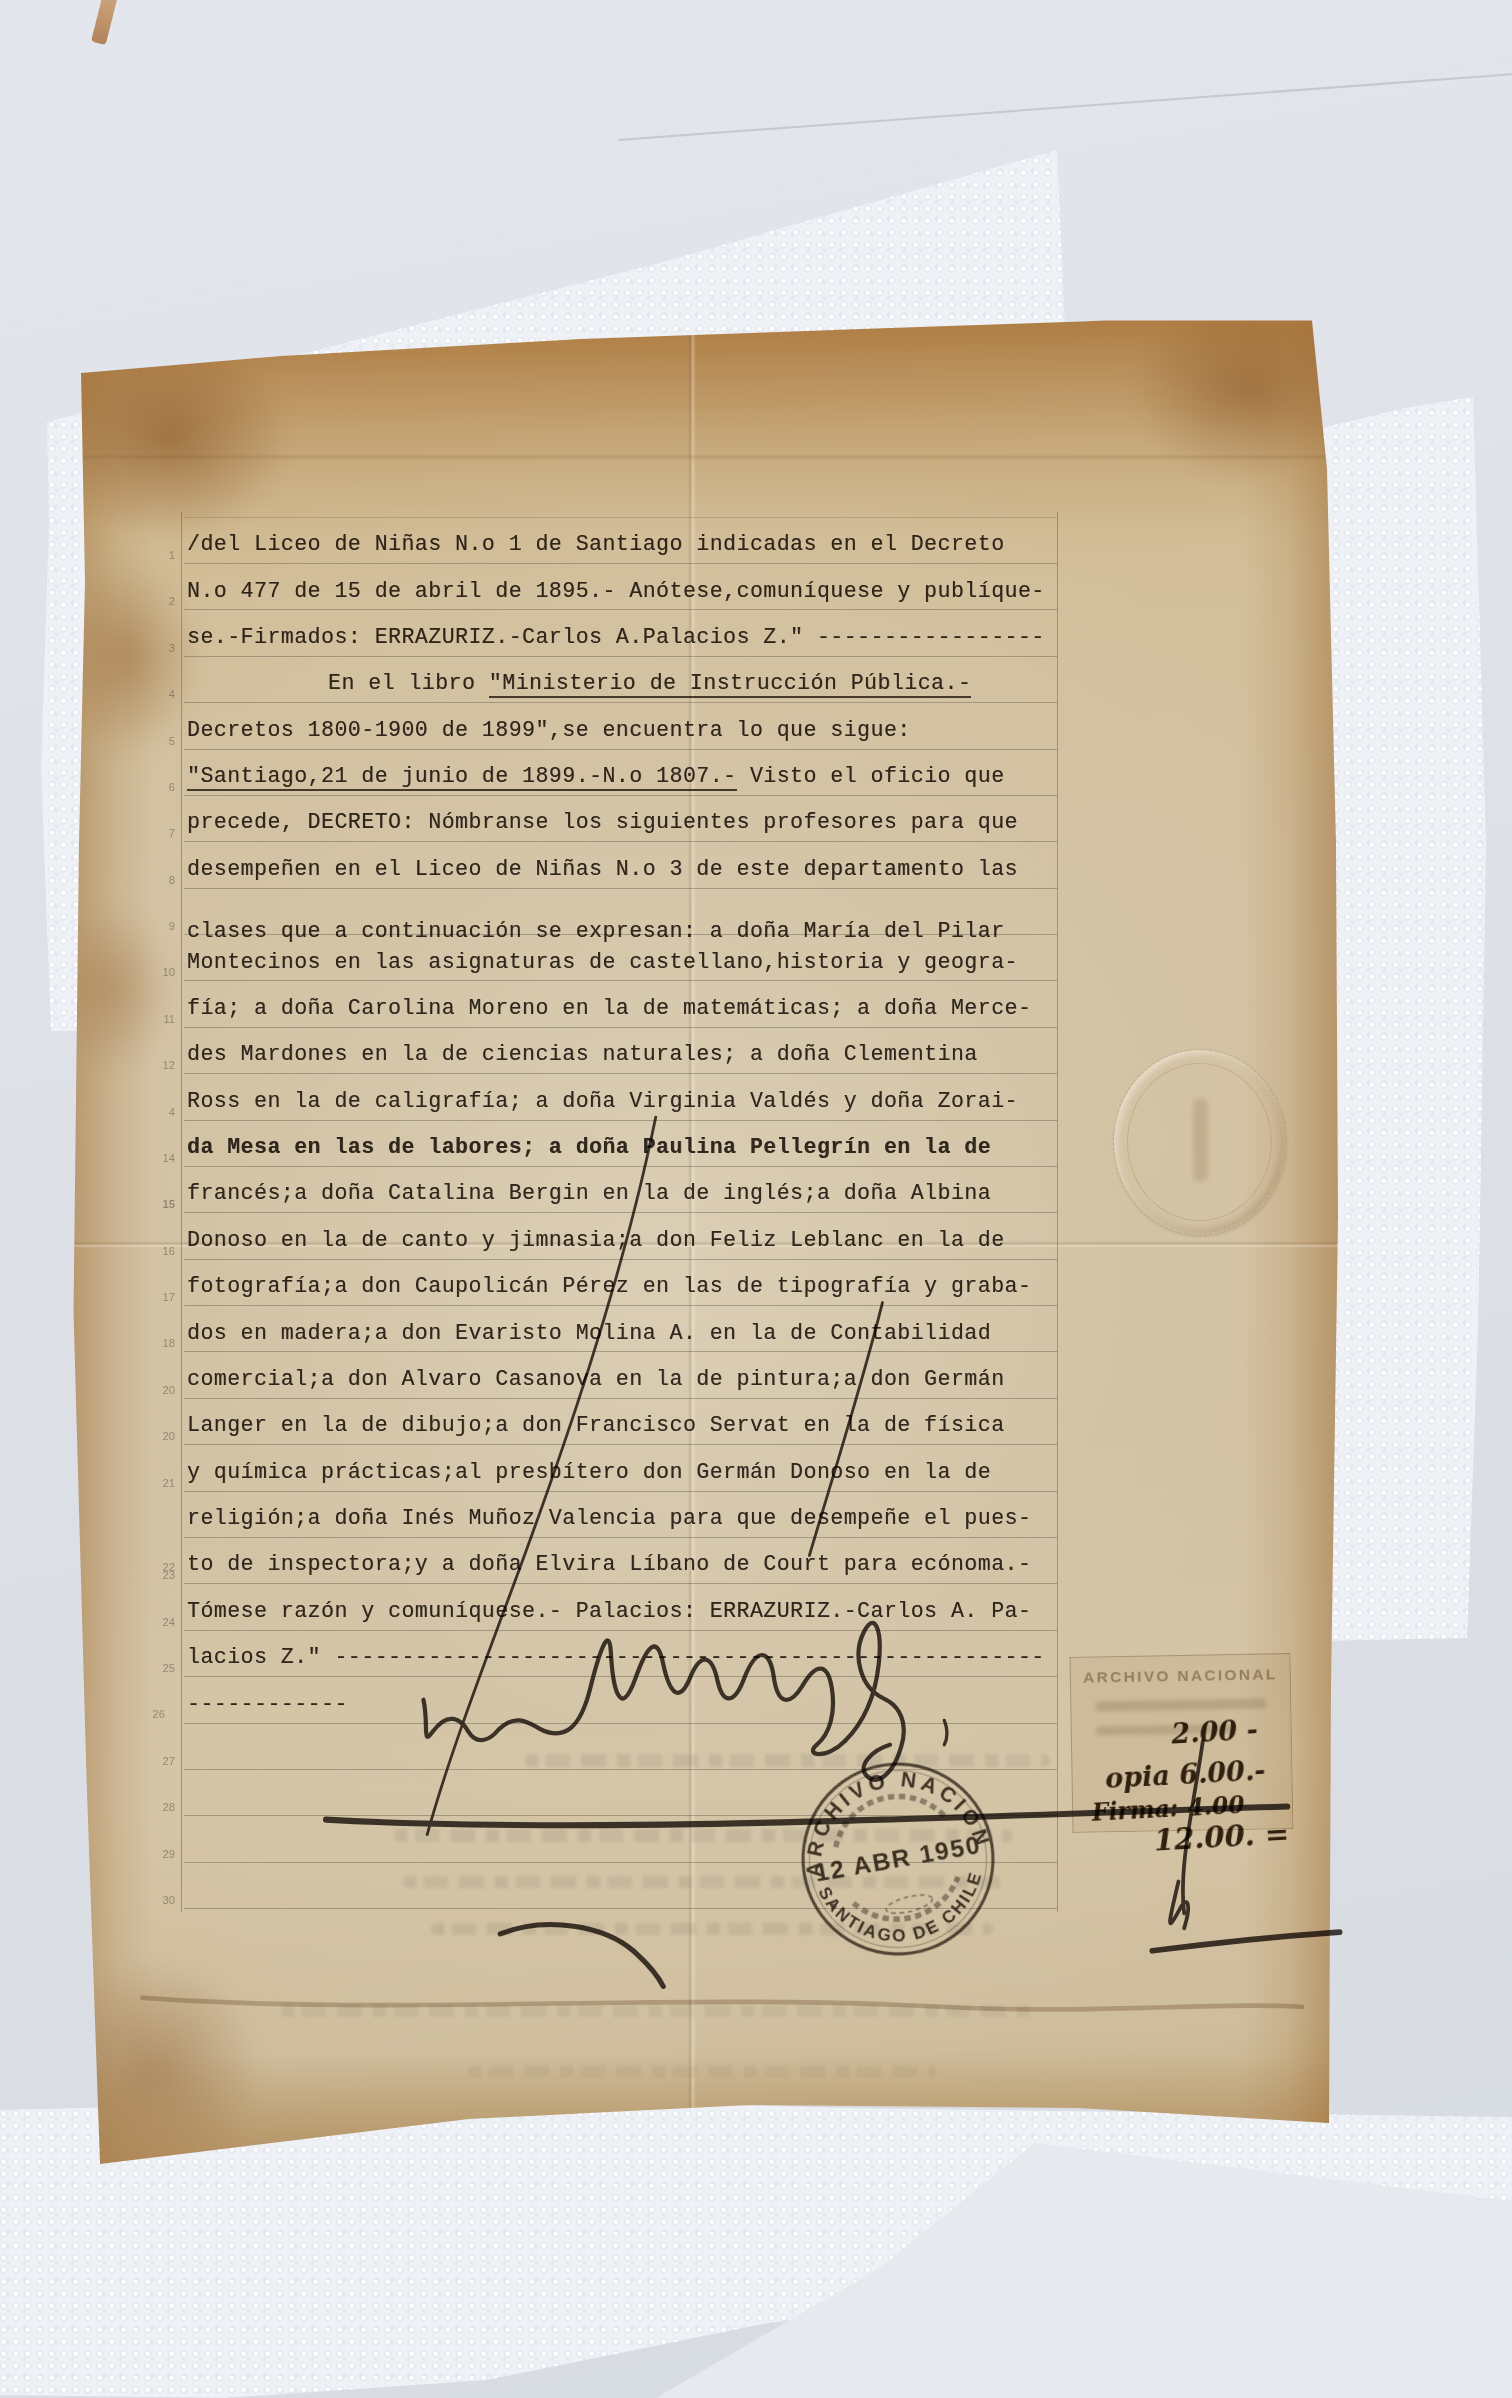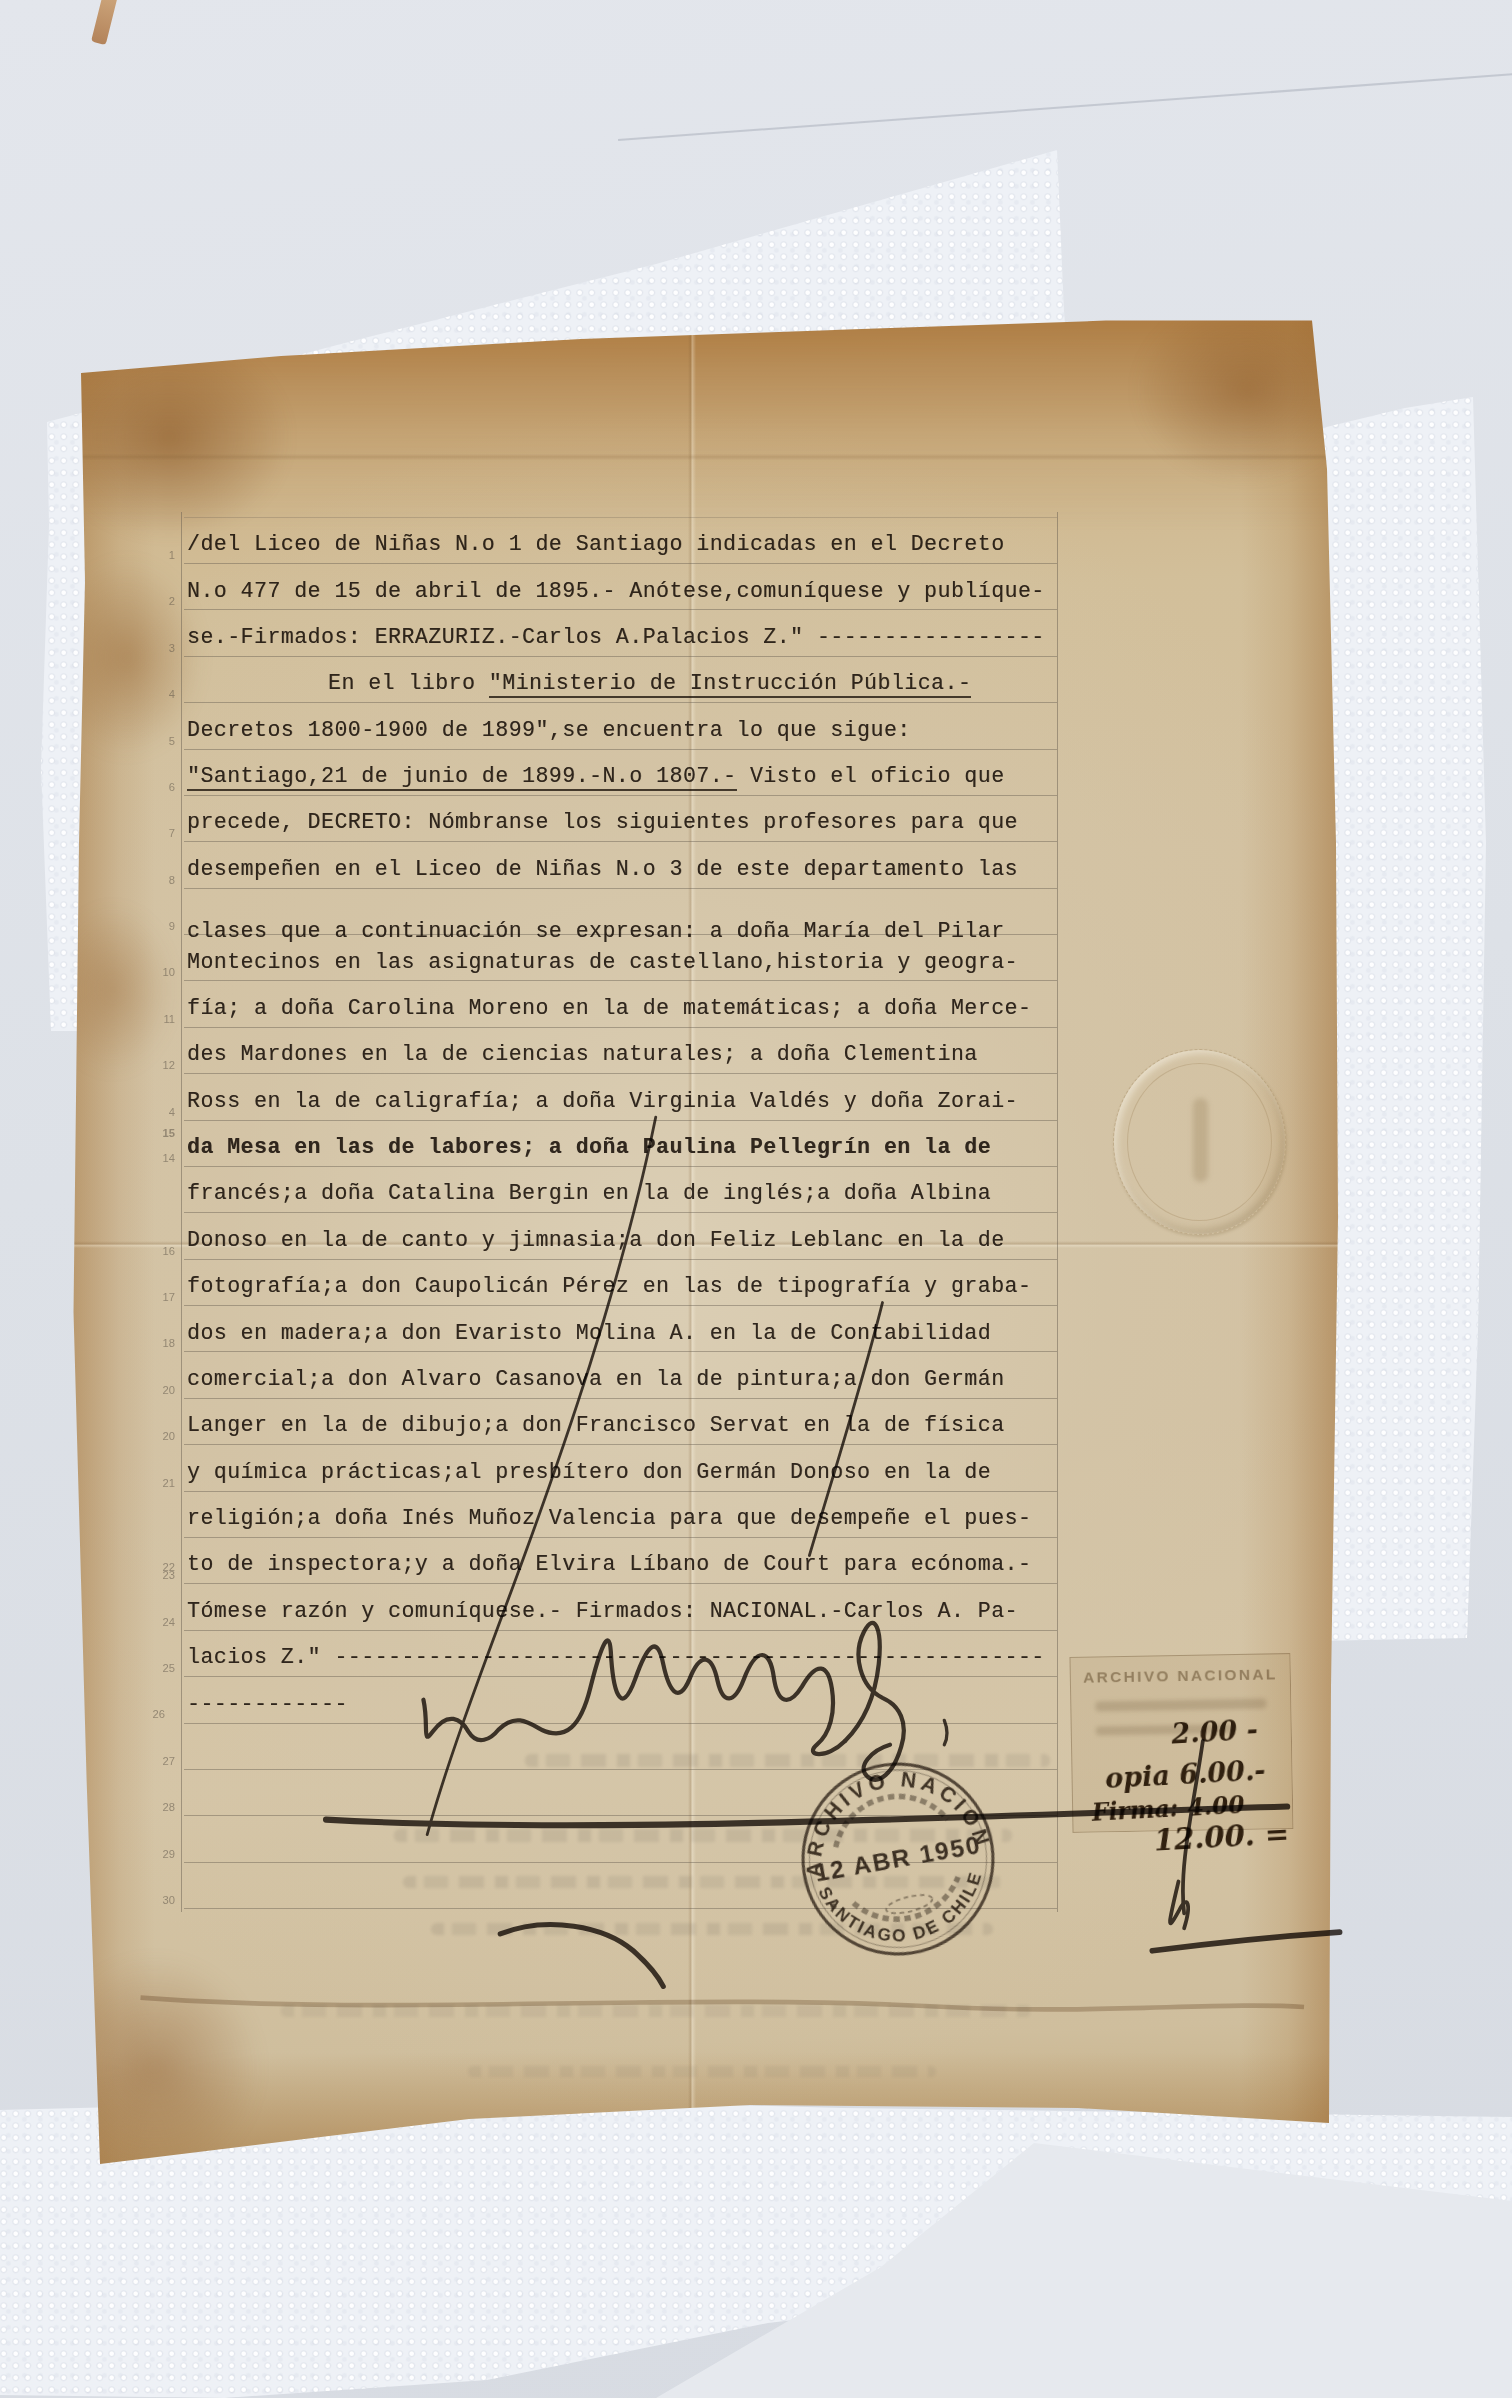--- a/index.html
+++ b/index.html
@@ -158,21 +158,21 @@
         <div class="lineno" style="left: 141px; top: 735px;">5</div>
         <div class="lineno" style="left: 141px; top: 781px;">6</div>
         <div class="lineno" style="left: 141px; top: 827px;">7</div>
         <div class="lineno" style="left: 141px; top: 874px;">8</div>
         <div class="lineno" style="left: 141px; top: 920px;">9</div>
         <div class="lineno" style="left: 141px; top: 966px;">10</div>
         <div class="lineno" style="left: 141px; top: 1013px;">11</div>
         <div class="lineno" style="left: 141px; top: 1059px;">12</div>
         <div class="lineno" style="left: 141px; top: 1106px;">4</div>
         <div class="lineno" style="left: 141px; top: 1152px;">14</div>
-        <div class="lineno" style="left: 141px; top: 1127px; font-weight: bold;">15</div>
+        <div class="lineno" style="left: 141px; top: 1198px; font-weight: bold;">15</div>
         <div class="lineno" style="left: 141px; top: 1245px;">16</div>
         <div class="lineno" style="left: 141px; top: 1291px;">17</div>
         <div class="lineno" style="left: 141px; top: 1337px;">18</div>
         <div class="lineno" style="left: 141px; top: 1384px;">20</div>
         <div class="lineno" style="left: 141px; top: 1430px;">20</div>
         <div class="lineno" style="left: 141px; top: 1477px;">21</div>
         <div class="lineno" style="left: 141px; top: 1523px; margin-top: 38px;">22</div>
         <div class="lineno" style="left: 141px; top: 1569px;">23</div>
         <div class="lineno" style="left: 141px; top: 1616px;">24</div>
         <div class="lineno" style="left: 141px; top: 1662px;">25</div>
@@ -199,21 +199,21 @@
         <div class="typed" style="left: 187px; top: 1135px; font-weight: bold;"><span>da Mesa en las de labores; a doña Paulina Pellegrín en la de</span></div>
         <div class="typed" style="left: 187px; top: 1181px;"><span>francés;a doña Catalina Bergin en la de inglés;a doña Albina</span></div>
         <div class="typed" style="left: 187px; top: 1228px;"><span>Donoso en la de canto y jimnasia;a don Feliz Leblanc en la de</span></div>
         <div class="typed" style="left: 187px; top: 1274px;"><span>fotografía;a don Caupolicán Pérez en las de tipografía y graba-</span></div>
         <div class="typed" style="left: 187px; top: 1321px;"><span>dos en madera;a don Evaristo Molina A. en la de Contabilidad</span></div>
         <div class="typed" style="left: 187px; top: 1367px;"><span>comercial;a don Alvaro Casanova en la de pintura;a don Germán</span></div>
         <div class="typed" style="left: 187px; top: 1413px;"><span>Langer en la de dibujo;a don Francisco Servat en la de física</span></div>
         <div class="typed" style="left: 187px; top: 1460px;"><span>y química prácticas;al presbítero don Germán Donoso en la de</span></div>
         <div class="typed" style="left: 187px; top: 1506px;"><span>religión;a doña Inés Muñoz Valencia para que desempeñe el pues-</span></div>
         <div class="typed" style="left: 187px; top: 1552px;"><span>to de inspectora;y a doña Elvira Líbano de Court para ecónoma.-</span></div>
-        <div class="typed" style="left: 187px; top: 1599px;"><span>Tómese razón y comuníquese.- Firmados: NACIONAL.-Carlos A. Pa-</span></div>
+        <div class="typed" style="left: 187px; top: 1599px;"><span>Tómese razón y comuníquese.- Palacios: ERRAZURIZ.-Carlos A. Pa-</span></div>
         <div class="typed" style="left: 187px; top: 1645px;"><span>lacios Z." -----------------------------------------------------</span></div>
         <div class="typed" style="left: 187px; top: 1692px;"><span>------------</span></div>
       </div>
 
     <div class="ghost" style="left:525px;top:1754px;width:525px;height:13px;"></div>
     <div class="ghost" style="left:394px;top:1829px;width:618px;height:13px;"></div>
     <div class="ghost" style="left:403px;top:1876px;width:600px;height:12px;"></div>
     <div class="ghost" style="left:431px;top:1923px;width:562px;height:12px;"></div>
     <div class="ghost" style="left:281px;top:2005px;width:750px;height:12px;opacity:.10;"></div>
     <div class="ghost" style="left:468px;top:2066px;width:468px;height:11.2px;opacity:.09;"></div>

